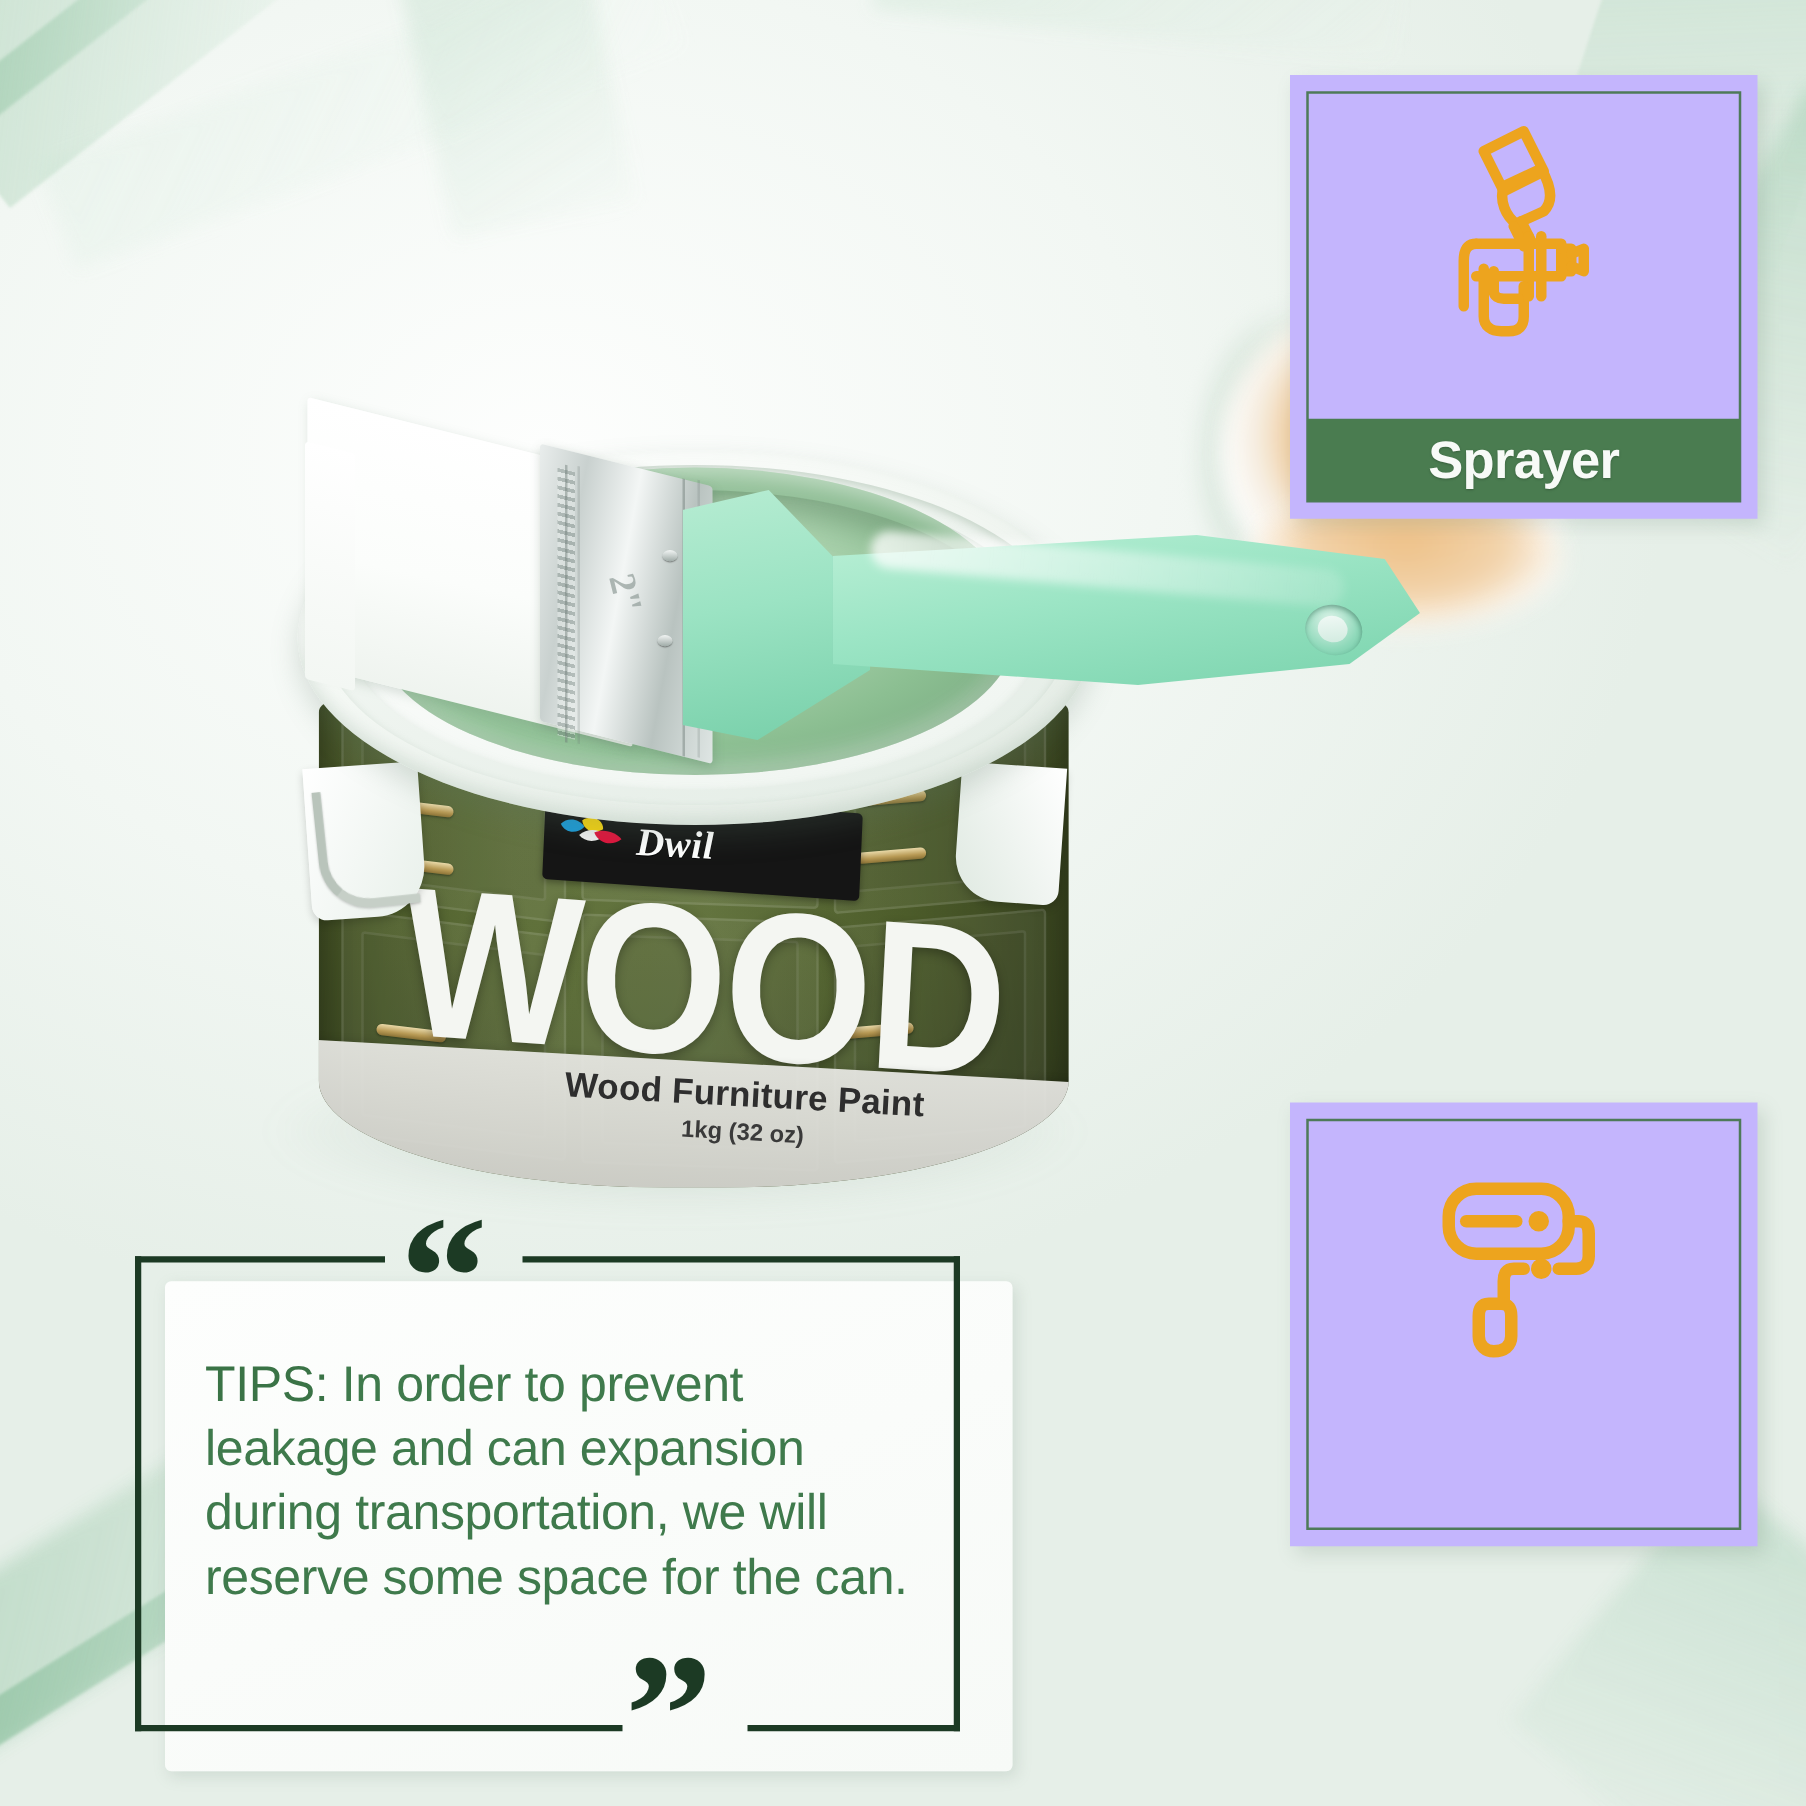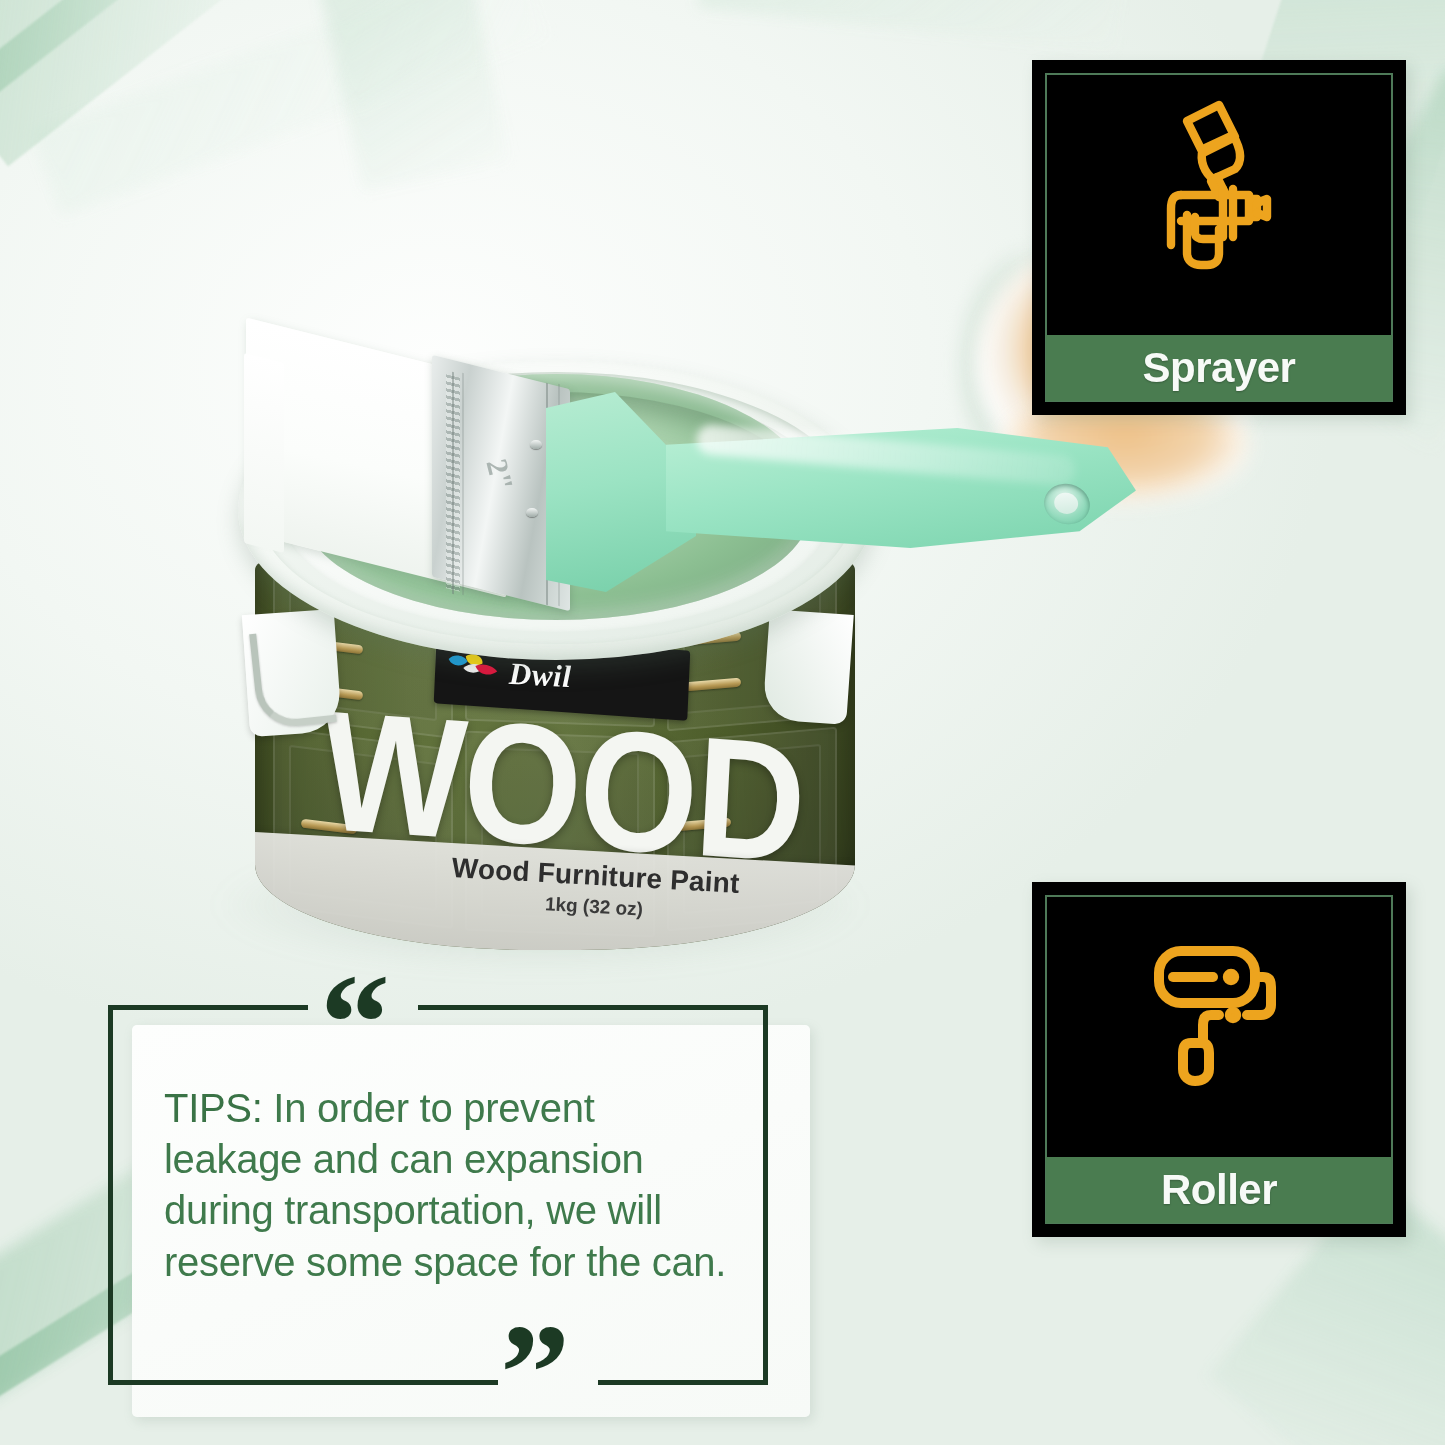--- a/index.html
+++ b/index.html
@@ -301,21 +301,21 @@
   }
   .handle-hole::after {
     content:''; position:absolute; left:10px; top:9px; width:24px; height:21px;
     border-radius:50%; background: linear-gradient(160deg,#f3faf7,#cfeade);
   }
 
   
   #cards { position:absolute; left:1032px; top:60px; width:374px; height:1185px; }
   .card {
     position:absolute; left:0; width:374px; height:355px;
-    background:#000000;
+    background:#c4b5fd;
     box-shadow: 5px 6px 14px rgba(110,135,118,.22);
   }
   .card-c1 { top:0; }
   .card-c2 { top:412px; }
   .card-c3 { top:822px; }
   .card-inner {
     position:absolute; inset:13px;
     border:2px solid #4e7a58;
     display:flex; flex-direction:column; align-items:center;
     justify-content:flex-start; padding-top:14px;
@@ -493,21 +493,20 @@
         <svg class="card-icon" viewBox="0 0 100 100" fill="none" stroke="#eda41e" stroke-width="5" stroke-linecap="round" stroke-linejoin="round">
           <rect x="20" y="20" width="48" height="26" rx="11"></rect>
           <path d="M27 33 L47 33"></path>
           <circle cx="56" cy="33" r="1.6" fill="#eda41e"></circle>
           <path d="M68 33 L72 33 C75 33 76 35 76 38 L76 47 C76 50 74 52 71 52 L64 52"></path>
           <circle cx="57" cy="52" r="1.6" fill="#eda41e"></circle>
           <path d="M50 52 L46 52 C43 52 42 54 42 57 L42 66"></path>
           <path d="M42 66 L36 66 C33 66 32 68 32 71 L32 79 C32 83 35 85 38 85 C42 85 45 83 45 79 L45 71 C45 68 44 66 41 66"></path>
         </svg>
       </div>
-      <div class="card-label">Roller</div>
     </div>
   </div>
 
   <div id="tips">
     <div class="tips-panel"></div>
     <div class="tips-frame">
       <div class="fr fr-left"></div>
       <div class="fr fr-right"></div>
       <div class="fr fr-top-a"></div>
       <div class="fr fr-top-b"></div>

